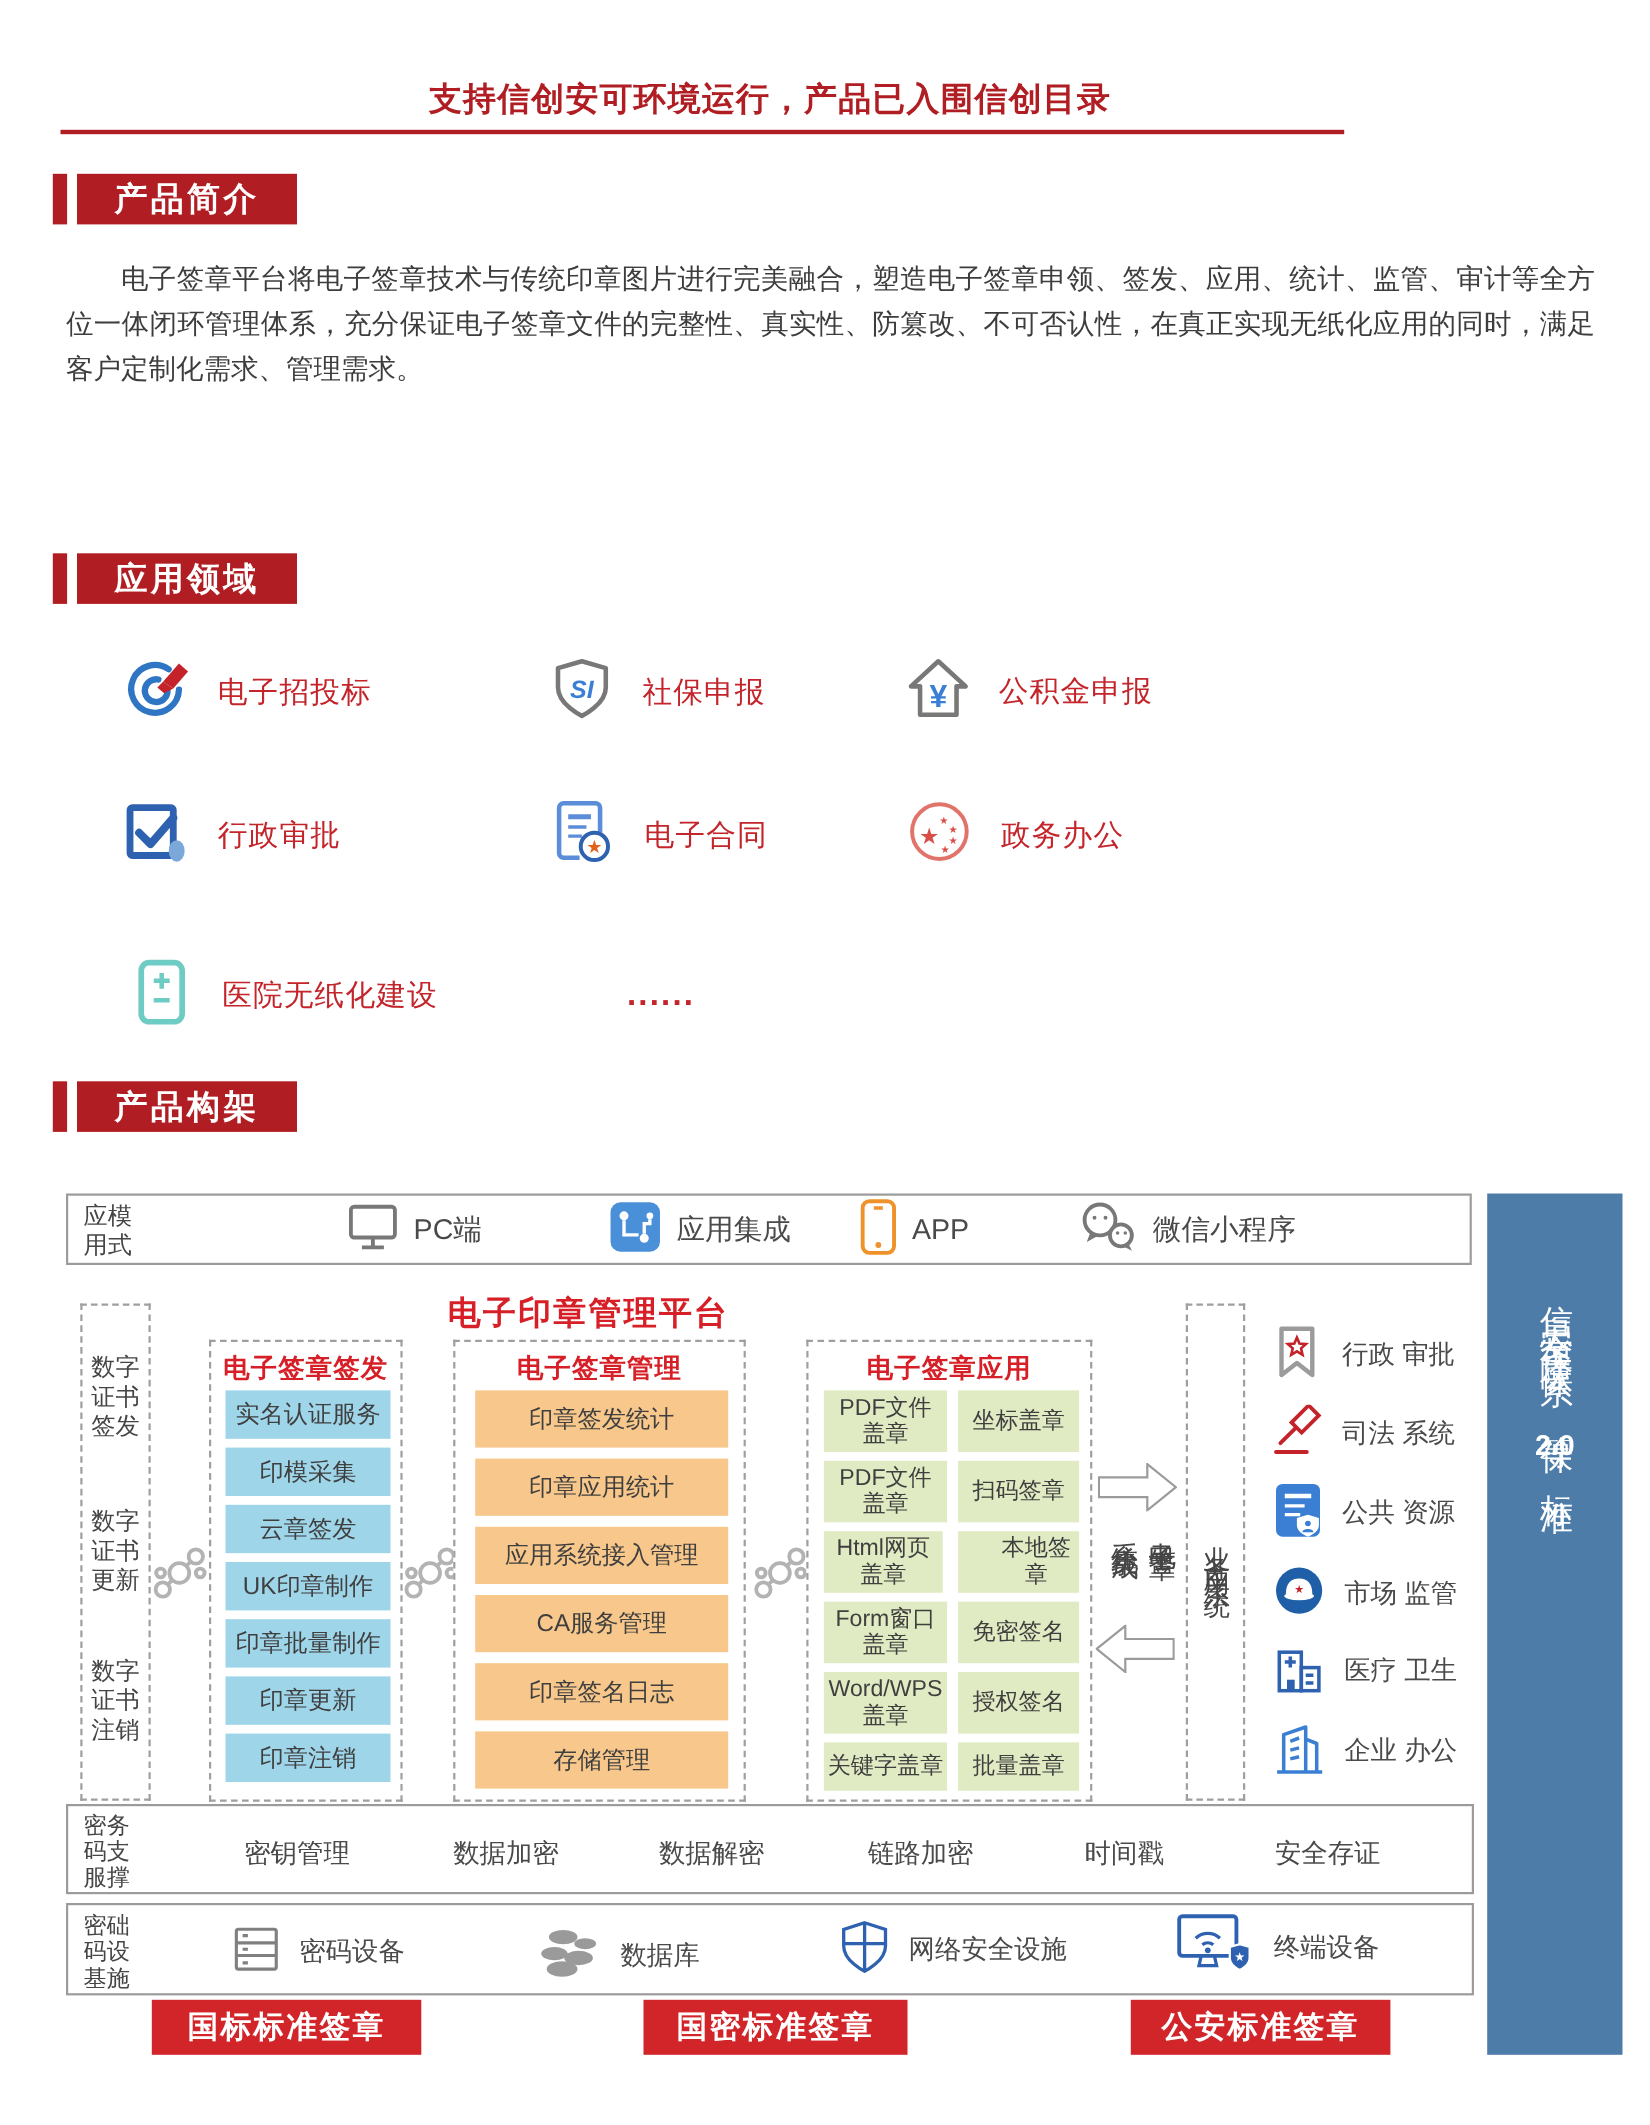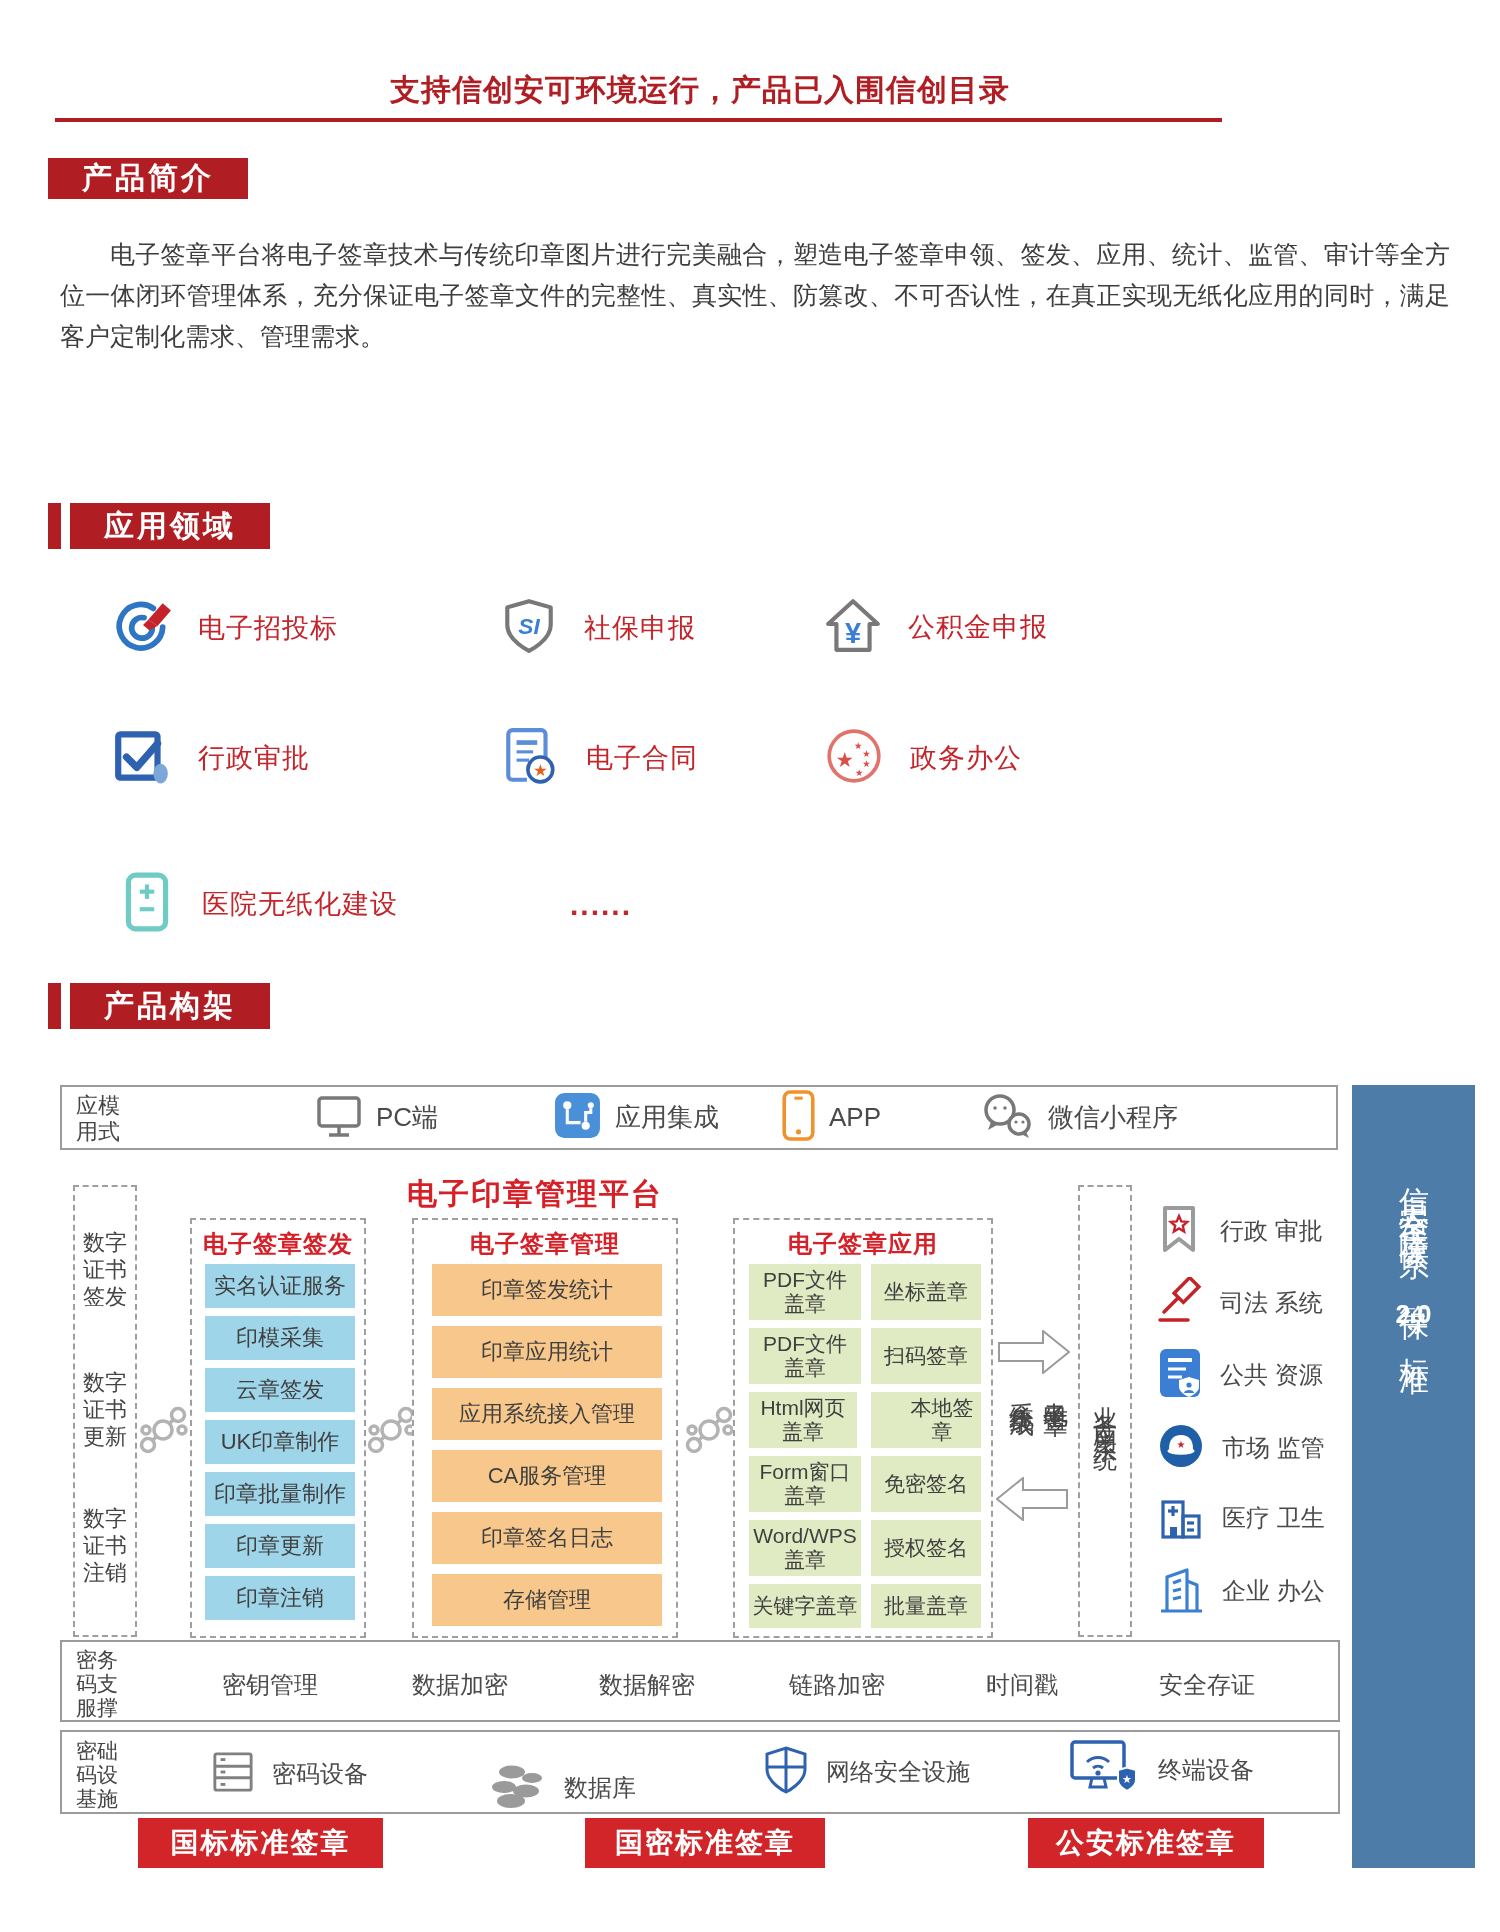--- a/index.html
+++ b/index.html
@@ -51,21 +51,21 @@
   .int-label{font-size:25px;color:#454545;letter-spacing:3px;}
 </style>
 </head>
 <body>
 
 <div id="page">
 
   <div class="abs page-subtitle" style="left:390px;top:70px;">支持信创安可环境运行，产品已入围信创目录</div>
   <div class="abs title-rule" style="left:55px;top:118px;width:1167px;"></div>
 
-  <div class="abs section-header" style="left:48px;top:158px;flex-direction:column;">
+  <div class="abs section-header" style="left:48px;top:158px;">
     <div class="sec-accent"></div>
     <div class="sec-title">产品简介</div>
   </div>
   <div class="abs intro-par" style="left:60px;top:234px;width:1390px;">电子签章平台将电子签章技术与传统印章图片进行完美融合，塑造电子签章申领、签发、应用、统计、监管、审计等全方位一体闭环管理体系，充分保证电子签章文件的完整性、真实性、防篡改、不可否认性，在真正实现无纸化应用的同时，满足客户定制化需求、管理需求。</div>
 
   <div class="abs section-header" style="left:48px;top:503px;">
     <div class="sec-accent"></div>
     <div class="sec-title">应用领域</div>
   </div>
 
@@ -407,21 +407,21 @@
           <rect x="3" y="5" width="38" height="38" rx="2"></rect>
           <line x1="3" y1="18" x2="41" y2="18"></line>
           <line x1="3" y1="30" x2="41" y2="30"></line>
           <line x1="9" y1="11" x2="14" y2="11"></line>
           <line x1="9" y1="24" x2="14" y2="24"></line>
           <line x1="9" y1="37" x2="14" y2="37"></line>
         </svg>
       </span>
       <span class="biz-label">密码设备</span>
     </div>
-    <div class="abs biz-item" style="left:428px;top:31px;">
+    <div class="abs biz-item" style="left:428px;top:20px;">
       <span>
         <svg width="56" height="48" viewBox="0 0 56 48" fill="#9a9a9a">
           <ellipse cx="22" cy="10" rx="13" ry="6.5"></ellipse>
           <ellipse cx="42" cy="16" rx="10" ry="5"></ellipse>
           <ellipse cx="14" cy="25" rx="12" ry="6"></ellipse>
           <ellipse cx="36" cy="29" rx="13" ry="6.5"></ellipse>
           <ellipse cx="21" cy="39" rx="14" ry="7"></ellipse>
         </svg>
       </span>
       <span class="biz-label">数据库</span>

